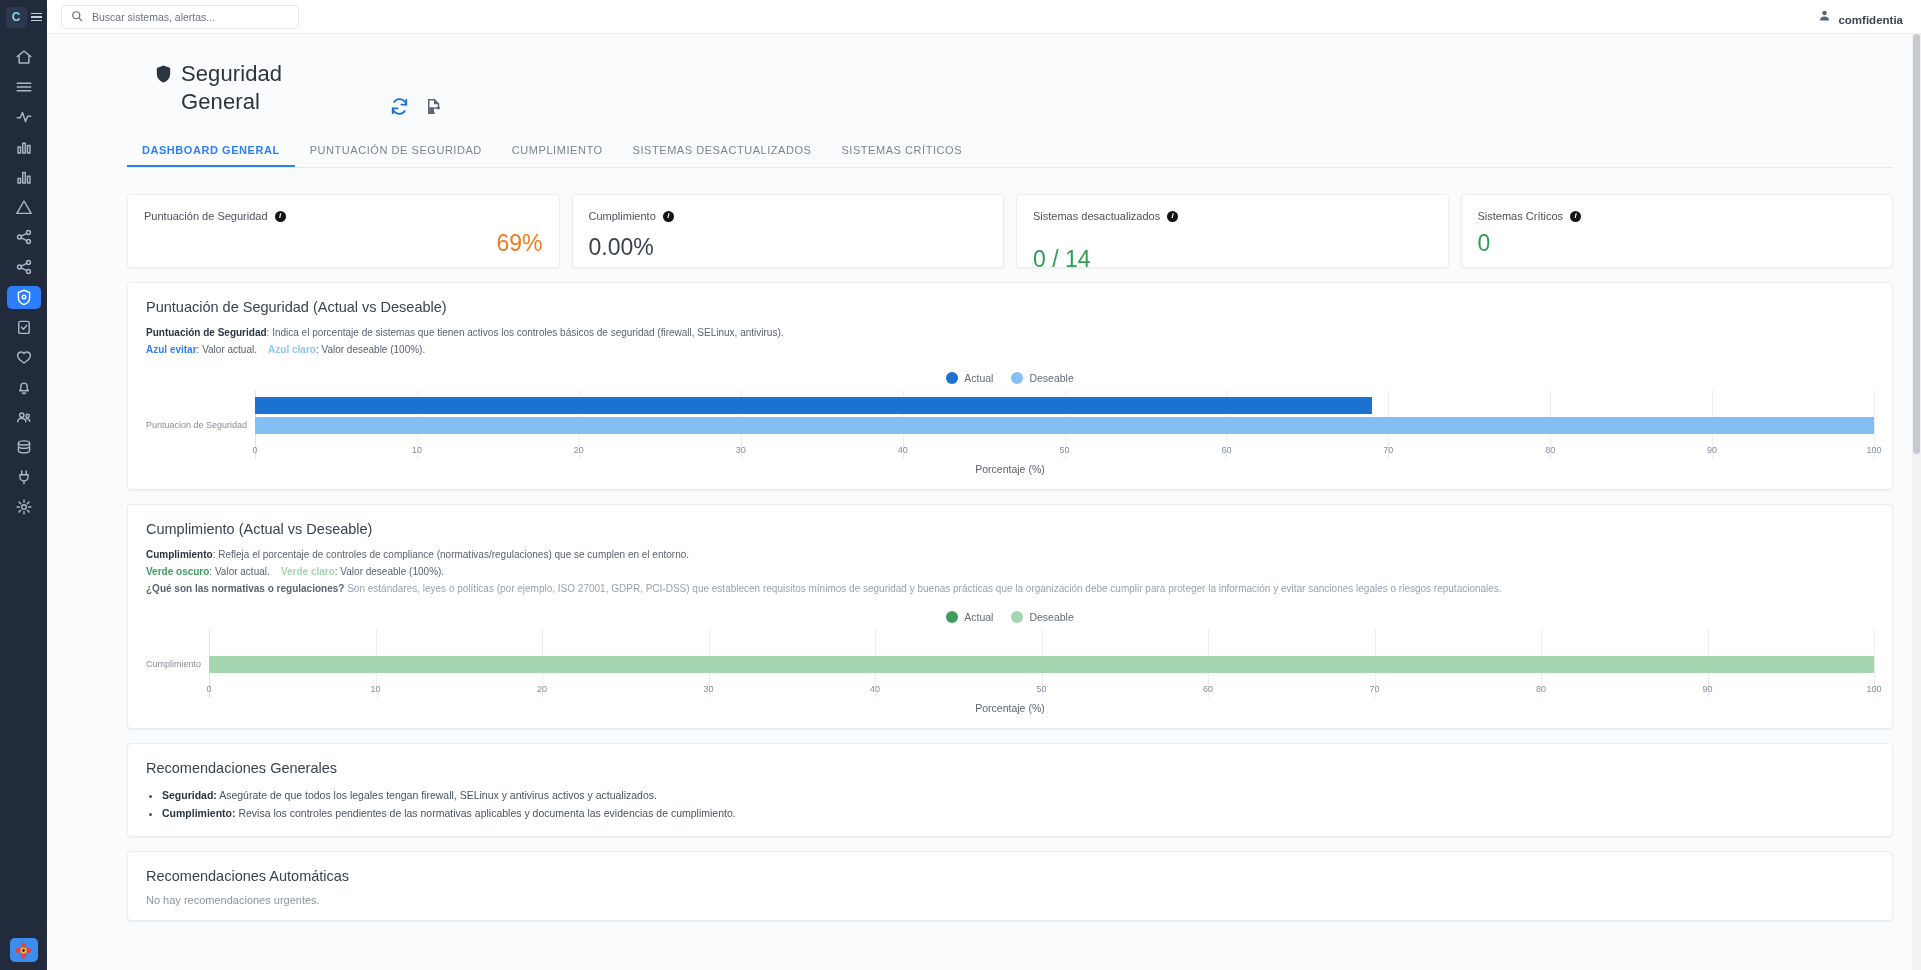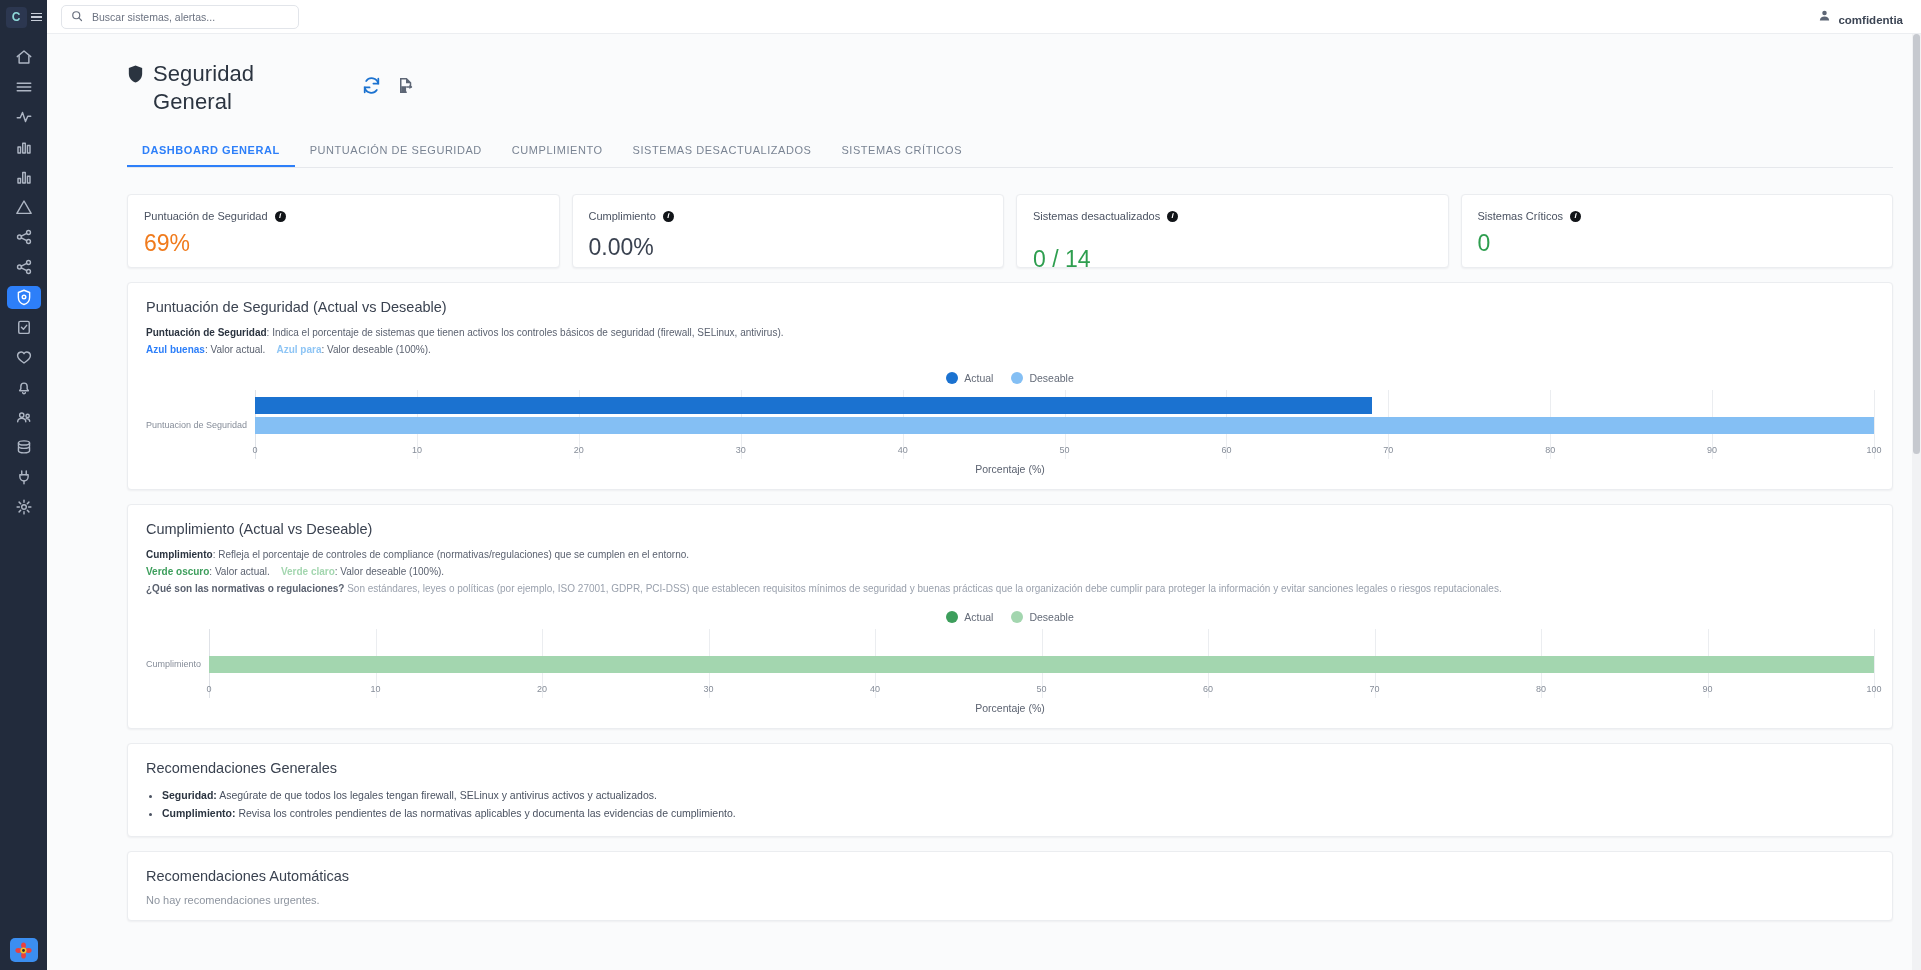--- a/index.html
+++ b/index.html
@@ -93,21 +93,21 @@
   .user-chip { display:flex; align-items:flex-end; gap:7px; cursor:pointer; }
   .user-chip .uname { font-size: 11.5px; color:#3c4554; font-weight:600; }
 
   .content {
     flex: 1 1 auto;
     overflow-y: auto;
     padding: 0 0 20px 0;
     position: relative;
   }
 
-  .page-head { padding: 26px 0 0 80px; display:flex; align-items:flex-start; gap: 0px;}
+  .page-head { padding: 26px 0 0 108px; display:flex; align-items:flex-end; gap: 0px;}
   .title-block { width: 175px; }
   .page-title {
     font-size: 22px; color: #2b3440; font-weight: 400;
     line-height: 28px; display:flex; align-items:flex-start; gap:9px;
     letter-spacing: .1px;
   }
   .page-title .shield { margin-top: 3px; flex:0 0 auto; }
   .head-actions { display:flex; align-items:center; gap: 16px; margin-left: 60px; margin-top: 16px; }
   .head-btn { cursor:pointer; display:flex; }
 
@@ -448,21 +448,21 @@
           <div class="tab">SISTEMAS DESACTUALIZADOS</div>
           <div class="tab">SISTEMAS CRÍTICOS</div>
         </div>
 
       <div class="kpi-row" id="kpi-row">
           <div class="kpi-card">
             <div class="kpi-label">
               <span>Puntuación de Seguridad</span>
               <span class="info-dot">i</span>
             </div>
-            <div class="kpi-value" style="color: rgb(240, 123, 29); margin-top: 10px;">69%</div>
+            <div class="kpi-value" style="color: rgb(240, 123, 29); margin-top: 10px; text-align: right;">69%</div>
           </div>
           <div class="kpi-card">
             <div class="kpi-label">
               <span>Cumplimiento</span>
               <span class="info-dot">i</span>
             </div>
             <div class="kpi-bar">
               <i style="width: 0%;"></i>
             </div>
             <div class="kpi-value" style="color: rgb(58, 66, 80); margin-top: 6px;">0.00%</div>
@@ -482,23 +482,23 @@
             <div class="kpi-value" style="color: rgb(46, 158, 79); margin-top: 10px;">0</div>
           </div>
         </div>
 
       <div class="panel">
         <div class="panel-title">Puntuación de Seguridad (Actual vs Deseable)</div>
         <p class="desc">
           <b>Puntuación de Seguridad</b><span>: Indica el porcentaje de sistemas que tienen activos los controles básicos de seguridad (firewall, SELinux, antivirus).</span>
         </p>
         <p class="desc">
-          <span class="blue-dark">Azul buenas</span><span>: Valor actual.</span>
+          <span class="blue-dark">Azul evitar</span><span>: Valor actual.</span>
           &nbsp;&nbsp;
-          <span class="blue-light">Azul para</span><span>: Valor deseable (100%).</span>
+          <span class="blue-light">Azul claro</span><span>: Valor deseable (100%).</span>
         </p>
         <div class="chart" id="chart-0">
             <div class="legend">
               <div class="legend-item">
                 <span class="legend-dot" style="background: rgb(27, 114, 208);"></span>
                 <span class="legend-label">Actual</span>
               </div>
               <div class="legend-item">
                 <span class="legend-dot" style="background: rgb(132, 191, 244);"></span>
                 <span class="legend-label">Deseable</span>

